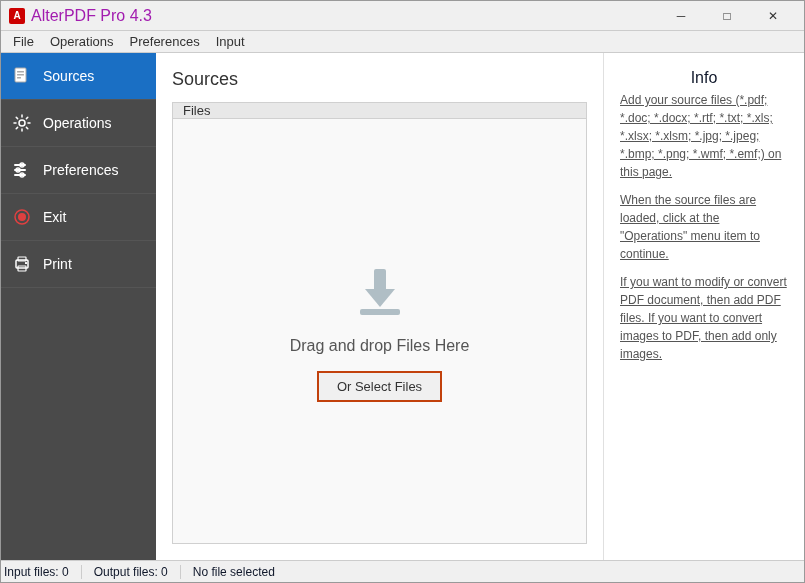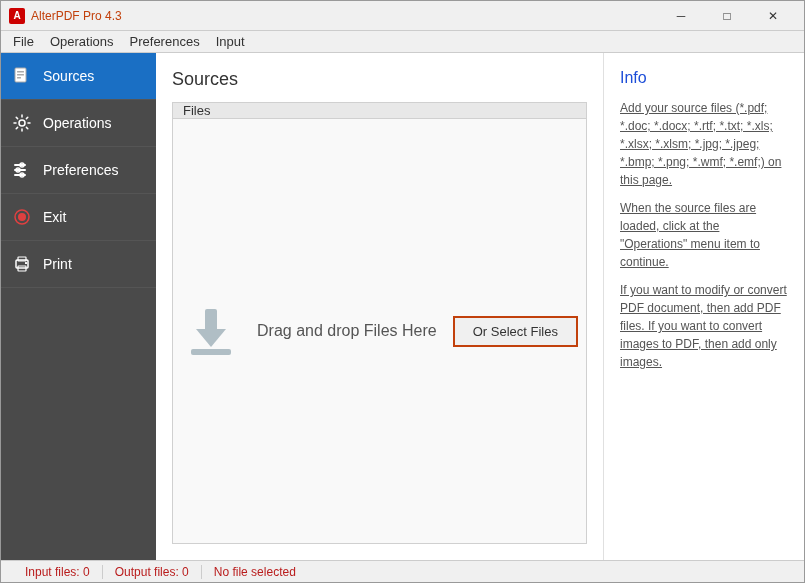--- a/index.html
+++ b/index.html
@@ -33,22 +33,22 @@
       border-radius: 2px;
       display: flex;
       align-items: center;
       justify-content: center;
       font-size: 10px;
       color: white;
       font-weight: bold;
     }
     .title-bar-text {
       flex: 1;
-      font-size: 12px;
-      color: #c2410c;
+      font-size: 16px;
+      color: #a21caf;
     }
     .title-bar-controls {
       display: flex;
       gap: 0;
     }
     .title-bar-btn {
       width: 46px;
       height: 30px;
       display: flex;
       align-items: center;
@@ -146,21 +146,21 @@
       font-size: 13px;
       color: #333;
       margin-bottom: 0;
       border: 1px solid #d0d0d0;
       border-bottom: none;
     }
     .drop-zone {
       flex: 1;
       border: 1px solid #d0d0d0;
       display: flex;
-      flex-direction: row;
+      flex-direction: column;
       align-items: center;
       justify-content: center;
       background: #f9f9f9;
       gap: 16px;
     }
     .drop-icon {
       width: 60px;
       height: 60px;
       display: flex;
       align-items: center;
@@ -185,44 +185,45 @@
 
     
     .info-panel {
       width: 200px;
       padding: 16px;
       background: #fff;
       flex-shrink: 0;
     }
     .info-title {
       font-size: 16px;
-      color: #1d4ed8;
-      margin-bottom: 12px;
+      color: #0f172a;
+      margin-bottom: 4px;
       font-weight: normal;
+      text-align: center;
     }
     .info-text {
       font-size: 12px;
       color: #555;
       line-height: 1.5;
     }
     .info-text p {
       margin-bottom: 10px;
       text-decoration: underline;
     }
 
     
     .status-bar {
       height: 22px;
       background: #f0f0f0;
       border-top: 1px solid #ccc;
       display: flex;
       align-items: center;
-      padding: 0 24px;
+      padding: 0 3px;
       font-size: 12px;
-      color: #b91c1c;
+      color: #0f172a;
       gap: 0;
     }
     .status-item {
       margin-right: 12px;
     }
     .status-divider {
       width: 1px;
       height: 14px;
       background: #ccc;
       margin-right: 12px;

